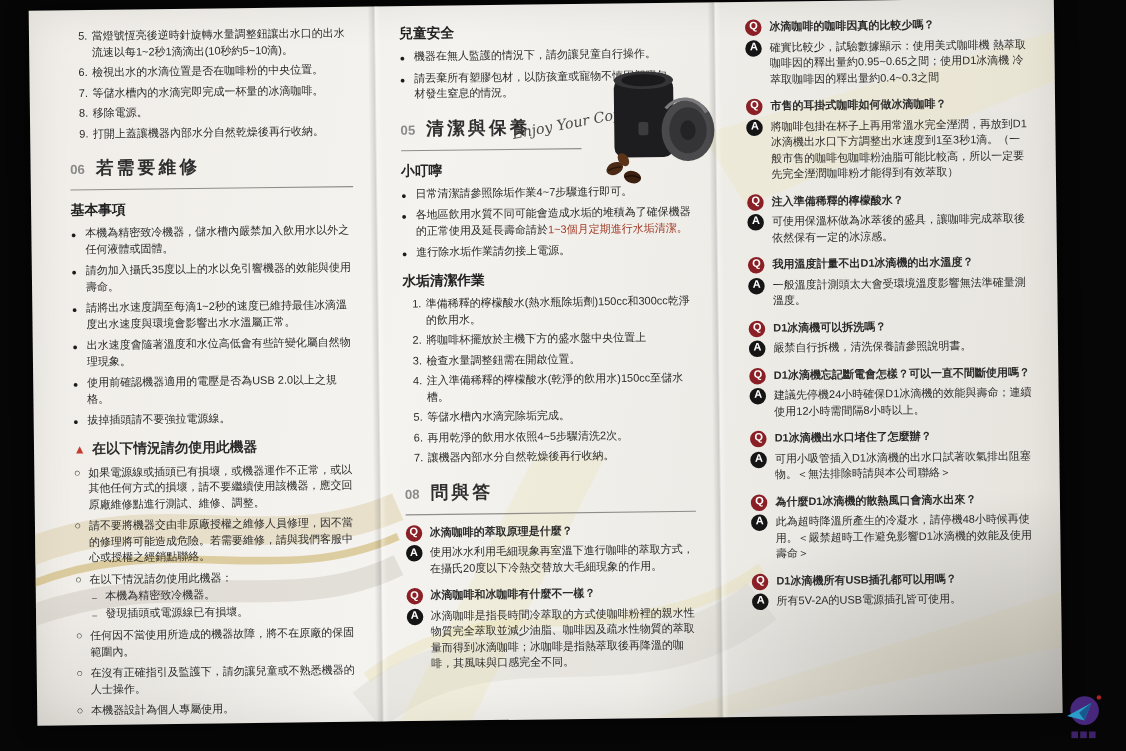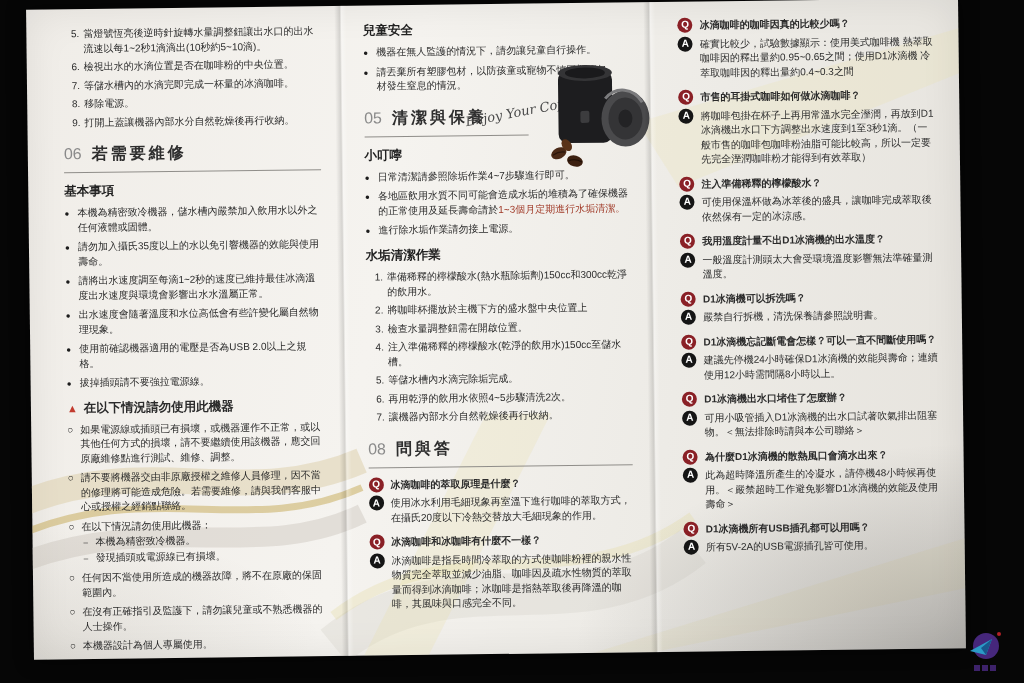--- a/index.html
+++ b/index.html
@@ -21,21 +21,21 @@
   .panel2{padding:16px 20px 0 26px;}
   .panel3{padding:16px 24px 0 30px;}
   .crease{position:absolute;top:0;bottom:0;width:12px;z-index:3;pointer-events:none;
     background:linear-gradient(90deg,rgba(0,0,0,0) 0%,rgba(0,0,0,.13) 45%,rgba(255,255,255,.35) 60%,rgba(0,0,0,0) 100%);}
   .crease.c1{left:33%;}
   .crease.c2{left:66.2%;}
 
   
   .sec{display:flex;align-items:baseline;gap:10px;border-bottom:1px solid #8f8d89;
        padding-bottom:7px;margin:12px 0 9px 0;}
-  .sec .no{color:#8a8a8a;font-size:16px;font-weight:normal;}
+  .sec .no{color:#8a8a8a;font-size:12px;font-weight:bold;}
   .sec .t{color:#2e2e2e;font-size:16px;font-weight:bold;letter-spacing:3px;}
 
   .subhead{font-size:12.5px;font-weight:bold;margin:8px 0 6px 0;color:#222;}
 
   .step{display:flex;margin-bottom:4px;}
   .step .n{flex:none;width:17px;text-align:right;margin-right:4px;}
   .step .tx{flex:1;}
 
   .bullet{display:flex;margin-bottom:5px;}
   .bullet .m{flex:none;width:13px;font-size:8px;padding-top:2px;color:#1c1c1c;}

